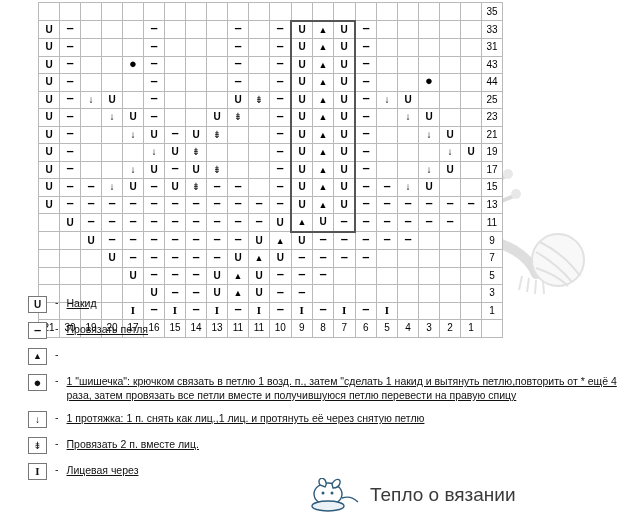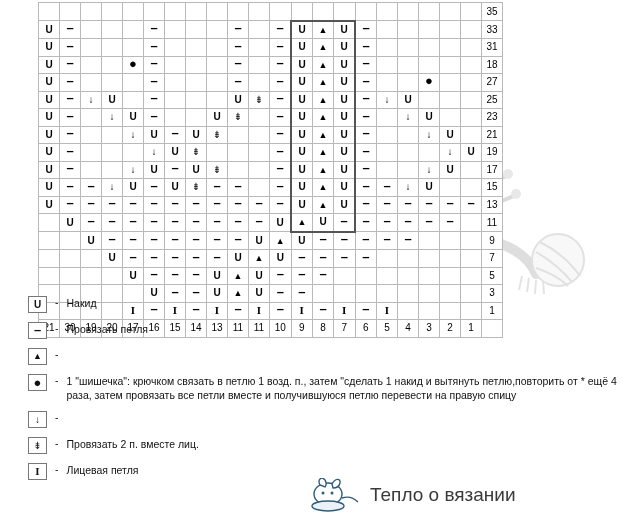--- a/index.html
+++ b/index.html
@@ -74,21 +74,21 @@
   .leg-row{
     display:flex;align-items:flex-start;margin-bottom:9px;
   }
   .leg-box{
     width:17px;height:15px;border:1px solid #777;
     display:flex;align-items:center;justify-content:center;
     font-size:10px;flex:0 0 auto;background:#fff;
     margin-top:0px;
   }
   .leg-dash{margin:0 8px 0 8px;flex:0 0 auto;}
-  .leg-text{line-height:14px;}
+  .leg-text{line-height:14px;text-decoration:underline;}
 
   
   .footer{
     position:absolute;left:308px;top:478px;
     display:flex;align-items:center;justify-content:space-between;
   }
   .footer-text{
     font-size:19px;color:#3a3a3a;margin-left:10px;
     font-family:"Liberation Sans", sans-serif;
   }
@@ -230,21 +230,21 @@
             <td><span class="sym s-dash">–</span></td>
             <td class="boxL"><span class="sym s-u">U</span></td>
             <td><span class="sym s-tri">▲</span></td>
             <td class="boxR"><span class="sym s-u">U</span></td>
             <td><span class="sym s-dash">–</span></td>
             <td class="grey"></td>
             <td class="grey"></td>
             <td class="grey"></td>
             <td class="grey"></td>
             <td class="grey"></td>
-            <td class="rowlabel">18</td>
+            <td class="rowlabel">43</td>
           </tr>
           <tr>
             <td><span class="sym s-u">U</span></td>
             <td><span class="sym s-dash">–</span></td>
             <td class="grey"></td>
             <td class="grey"></td>
             <td class="grey"></td>
             <td><span class="sym s-dash">–</span></td>
             <td class="grey"></td>
             <td class="grey"></td>
@@ -254,21 +254,21 @@
             <td><span class="sym s-dash">–</span></td>
             <td class="boxL"><span class="sym s-u">U</span></td>
             <td><span class="sym s-tri">▲</span></td>
             <td class="boxR"><span class="sym s-u">U</span></td>
             <td><span class="sym s-dash">–</span></td>
             <td class="grey"></td>
             <td class="grey"></td>
             <td><span class="sym s-dot">●</span></td>
             <td class="grey"></td>
             <td class="grey"></td>
-            <td class="rowlabel">27</td>
+            <td class="rowlabel">44</td>
           </tr>
           <tr>
             <td><span class="sym s-u">U</span></td>
             <td><span class="sym s-dash">–</span></td>
             <td><span class="sym s-arr">↓</span></td>
             <td><span class="sym s-u">U</span></td>
             <td class="grey"></td>
             <td><span class="sym s-dash">–</span></td>
             <td class="grey"></td>
             <td class="grey"></td>
@@ -634,36 +634,37 @@
         </div>
       <div class="leg-dash">-</div>
       <div class="leg-text">1 "шишечка": крючком связать в петлю 1 возд. п., затем "сделать 1 накид и вытянуть петлю,повторить от * ещё 4 раза, затем провязать все петли вместе и получившуюся петлю перевести на правую спицу</div>
     </div>
 
     <div class="leg-row">
       <div class="leg-box">
           <span class="sym s-arr">↓</span>
         </div>
       <div class="leg-dash">-</div>
+      <div class="leg-text">1 протяжка: 1 п. снять как лиц.,1 лиц. и протянуть её через снятую петлю</div>
     </div>
 
     <div class="leg-row">
       <div class="leg-box">
           <span class="sym s-arr">⇟</span>
         </div>
       <div class="leg-dash">-</div>
       <div class="leg-text">Провязать 2 п. вместе лиц.</div>
     </div>
 
     <div class="leg-row">
       <div class="leg-box">
           <span class="sym s-i">I</span>
         </div>
       <div class="leg-dash">-</div>
-      <div class="leg-text">Лицевая петля</div>
+      <div class="leg-text">Лицевая через</div>
     </div>
 
   </div>
 
   <div class="footer">
     <div class="footer-badge">
       <svg width="52" height="34" viewBox="0 0 52 34">
         <g stroke="#2f5b7a" stroke-width="1.4" fill="#ffffff">
           <ellipse cx="20" cy="16" rx="14" ry="11"></ellipse>
           <path d="M12 7 C9 1 14 -2 17 2 C19 5 18 8 17 9 Z"></path>

